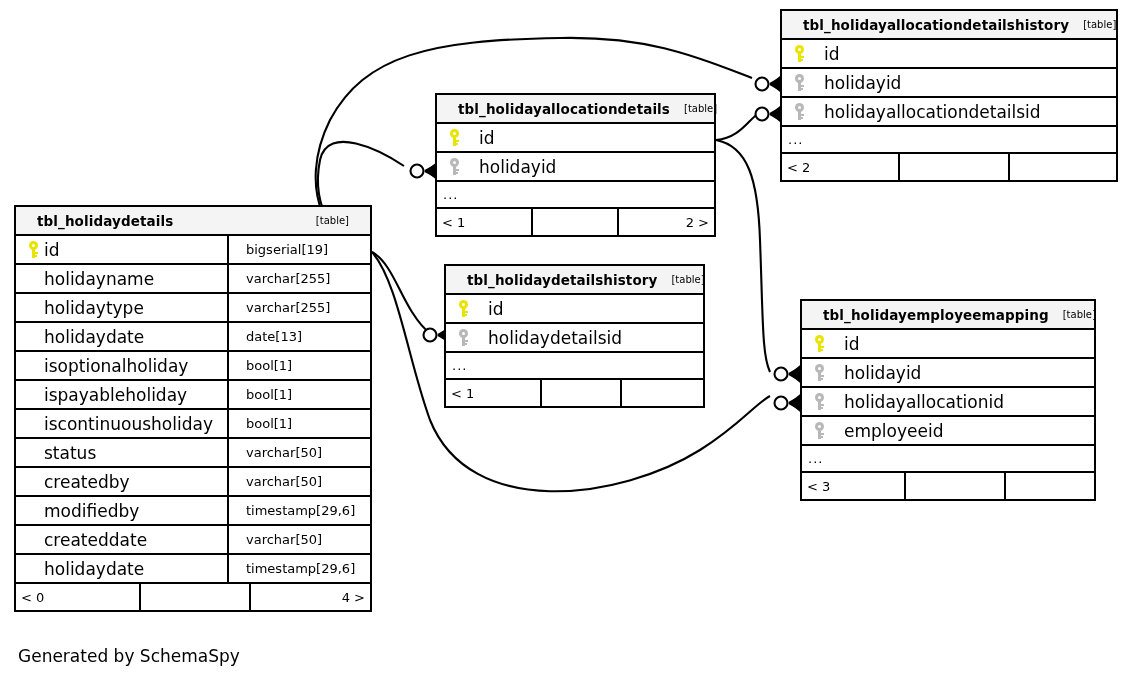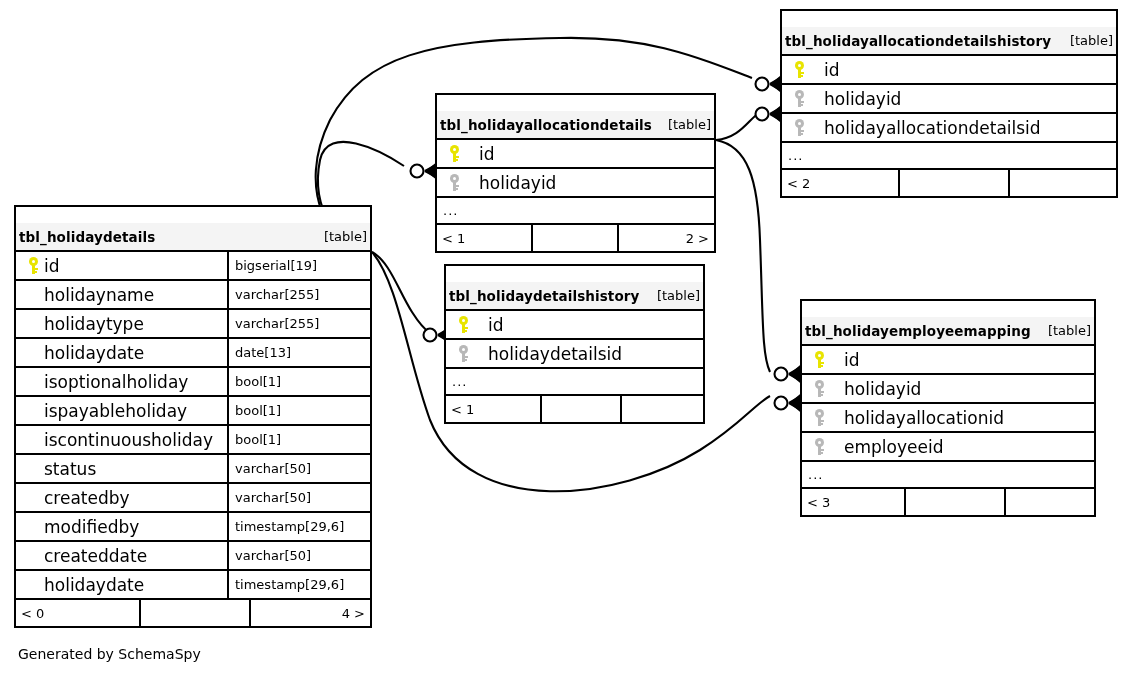--- a/index.html
+++ b/index.html
@@ -15,47 +15,46 @@
     background:#ffffff;
     border:2px solid #000000;
     box-sizing:border-box;
     z-index:5;
   }
   .thead{
     display:flex;align-items:center;justify-content:space-between;
     background:#f4f4f4;
     border-bottom:2px solid #000000;
     box-sizing:border-box;
-    padding:0 3px;
+    padding:0 21px;
     height:29px;
-    margin-top:16px;
   }
   .tname{
     font-weight:bold;font-size:13.5px;letter-spacing:0.1px;
     white-space:nowrap;
   }
-  .ttag{font-size:13px;font-weight:normal;padding-left:14px;white-space:nowrap;}
+  .ttag{font-size:10px;font-weight:normal;padding-left:14px;white-space:nowrap;}
 
   .row{
     display:flex;align-items:stretch;
     border-bottom:2px solid #000000;
     box-sizing:border-box;
     height:29px;
   }
   .cname{
     display:flex;align-items:center;
     flex:1 1 auto;min-width:0;
     font-size:17px;
     padding-left:6px;
     box-sizing:border-box;
   }
   .ctype{
     display:flex;align-items:center;
     font-size:13px;
-    padding-left:6px;
+    padding-left:17px;
     border-left:2px solid #000000;
     box-sizing:border-box;
   }
   .keyslot{width:22px;flex:0 0 22px;display:flex;align-items:center;justify-content:center;}
   .noslot{width:22px;flex:0 0 22px;}
 
   
   .keyico{position:relative;width:9px;height:17px;}
   .keyico i{position:absolute;display:block;}
   .keyico .head{
@@ -86,21 +85,21 @@
     font-size:13px;box-sizing:border-box;
     padding:0 5px;
     border-right:2px solid #000000;
   }
   .fc.l{justify-content:flex-start;}
   .fc.r{justify-content:flex-end;border-right:none;}
   .fc.m{justify-content:center;}
 
   .credit{
     position:absolute;left:18px;top:646px;
-    font-size:14px;color:#000;
+    font-size:17px;color:#000;
   }
 </style>
 </head>
 <body>
 
 <svg id="edges" viewBox="0 0 1133 676" xmlns="http://www.w3.org/2000/svg">
   <g fill="none" stroke="#000000" stroke-width="2.1">
 
     <path d="M372,252 C330,252 295,190 330,120 C365,55 430,40 560,38"></path>
 

